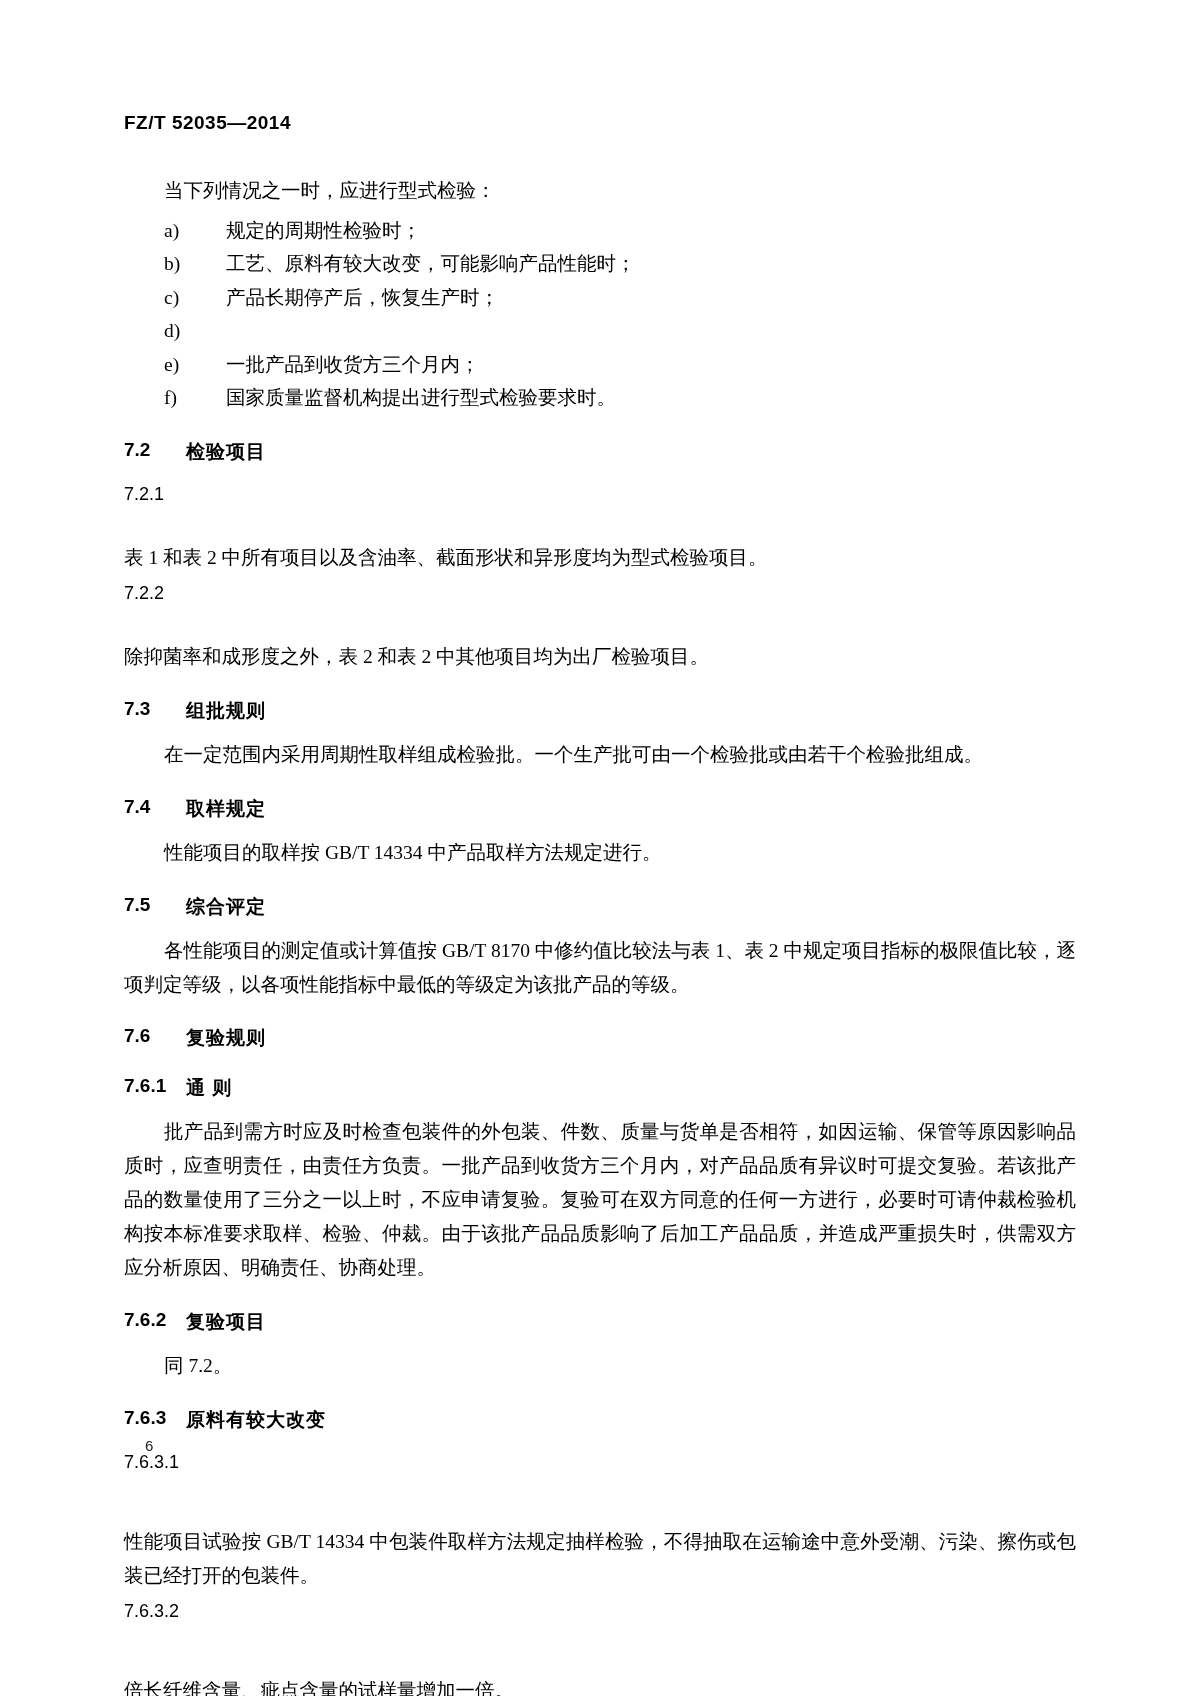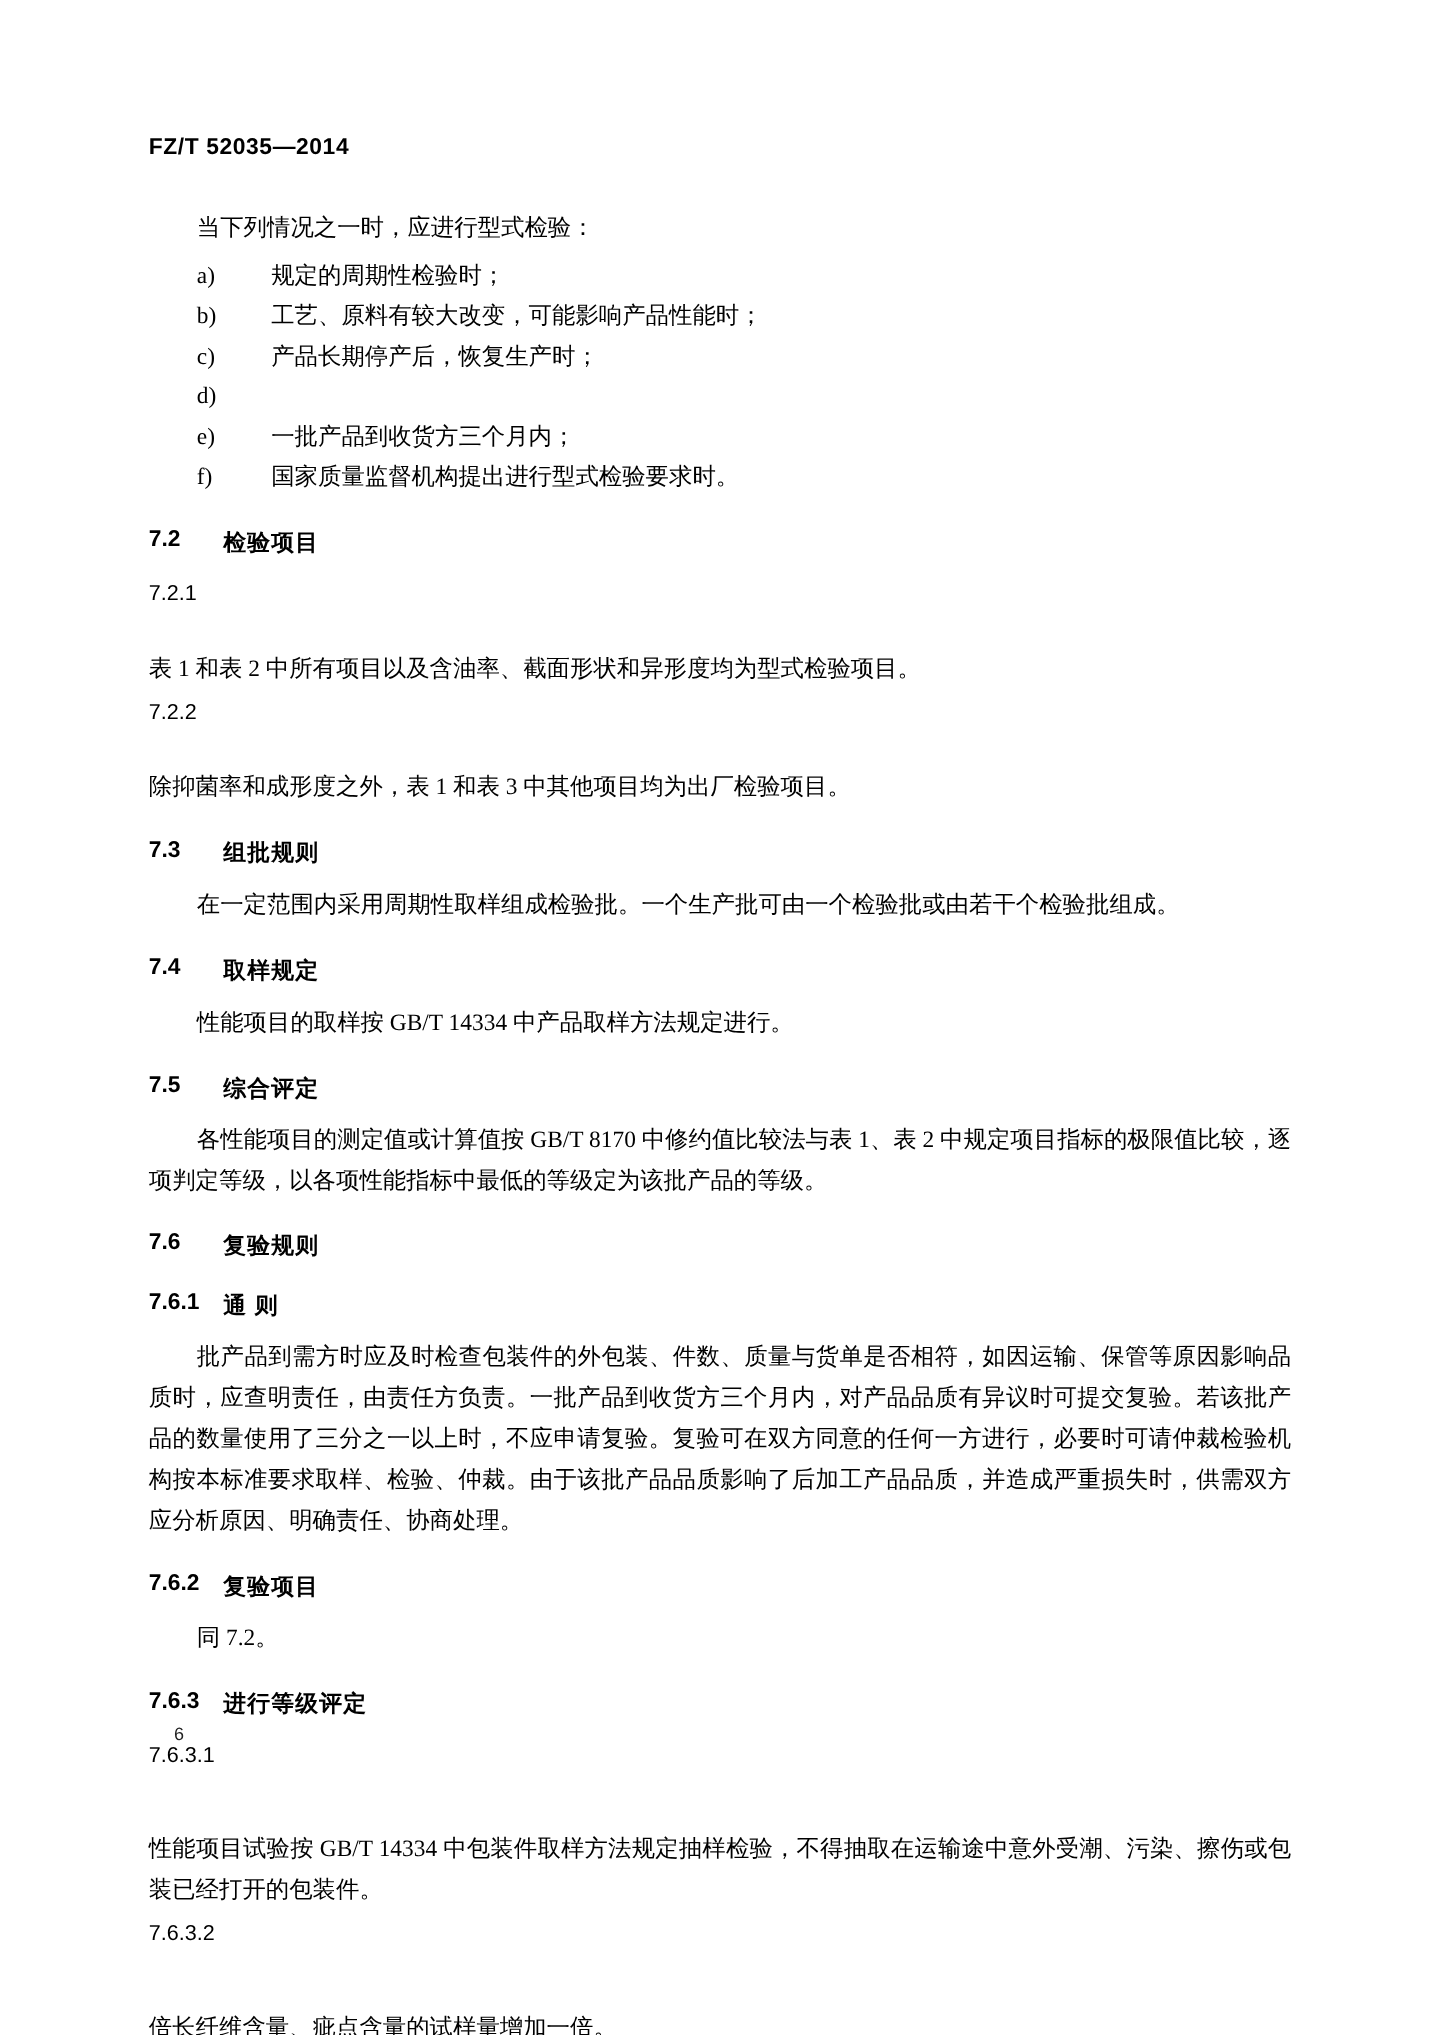--- a/index.html
+++ b/index.html
@@ -144,21 +144,21 @@
       <span class="num">7.2</span>
       <span class="txt">检验项目</span>
     </div>
 
     <div class="numbered">
       <span class="num">7.2.1</span>
       <span class="txt">表 1 和表 2 中所有项目以及含油率、截面形状和异形度均为型式检验项目。</span>
     </div>
     <div class="numbered">
       <span class="num">7.2.2</span>
-      <span class="txt">除抑菌率和成形度之外，表 1 和表 3 中其他项目均为出厂检验项目。</span>
+      <span class="txt">除抑菌率和成形度之外，表 2 和表 2 中其他项目均为出厂检验项目。</span>
     </div>
 
     <div class="heading">
       <span class="num">7.3</span>
       <span class="txt">组批规则</span>
     </div>
     <div class="body-para">在一定范围内采用周期性取样组成检验批。一个生产批可由一个检验批或由若干个检验批组成。</div>
 
     <div class="heading">
       <span class="num">7.4</span>
@@ -184,21 +184,21 @@
     <div class="body-para">批产品到需方时应及时检查包装件的外包装、件数、质量与货单是否相符，如因运输、保管等原因影响品质时，应查明责任，由责任方负责。一批产品到收货方三个月内，对产品品质有异议时可提交复验。若该批产品的数量使用了三分之一以上时，不应申请复验。复验可在双方同意的任何一方进行，必要时可请仲裁检验机构按本标准要求取样、检验、仲裁。由于该批产品品质影响了后加工产品品质，并造成严重损失时，供需双方应分析原因、明确责任、协商处理。</div>
 
     <div class="heading">
       <span class="num">7.6.2</span>
       <span class="txt">复验项目</span>
     </div>
     <div class="body-para">同 7.2。</div>
 
     <div class="heading">
       <span class="num">7.6.3</span>
-      <span class="txt">进行等级评定</span>
+      <span class="txt">原料有较大改变</span>
     </div>
     <div class="numbered wide">
       <span class="num">7.6.3.1</span>
       <span class="txt">性能项目试验按 GB/T 14334 中包装件取样方法规定抽样检验，不得抽取在运输途中意外受潮、污染、擦伤或包装已经打开的包装件。</span>
     </div>
     <div class="numbered wide">
       <span class="num">7.6.3.2</span>
       <span class="txt">倍长纤维含量、疵点含量的试样量增加一倍。</span>
     </div>
 

